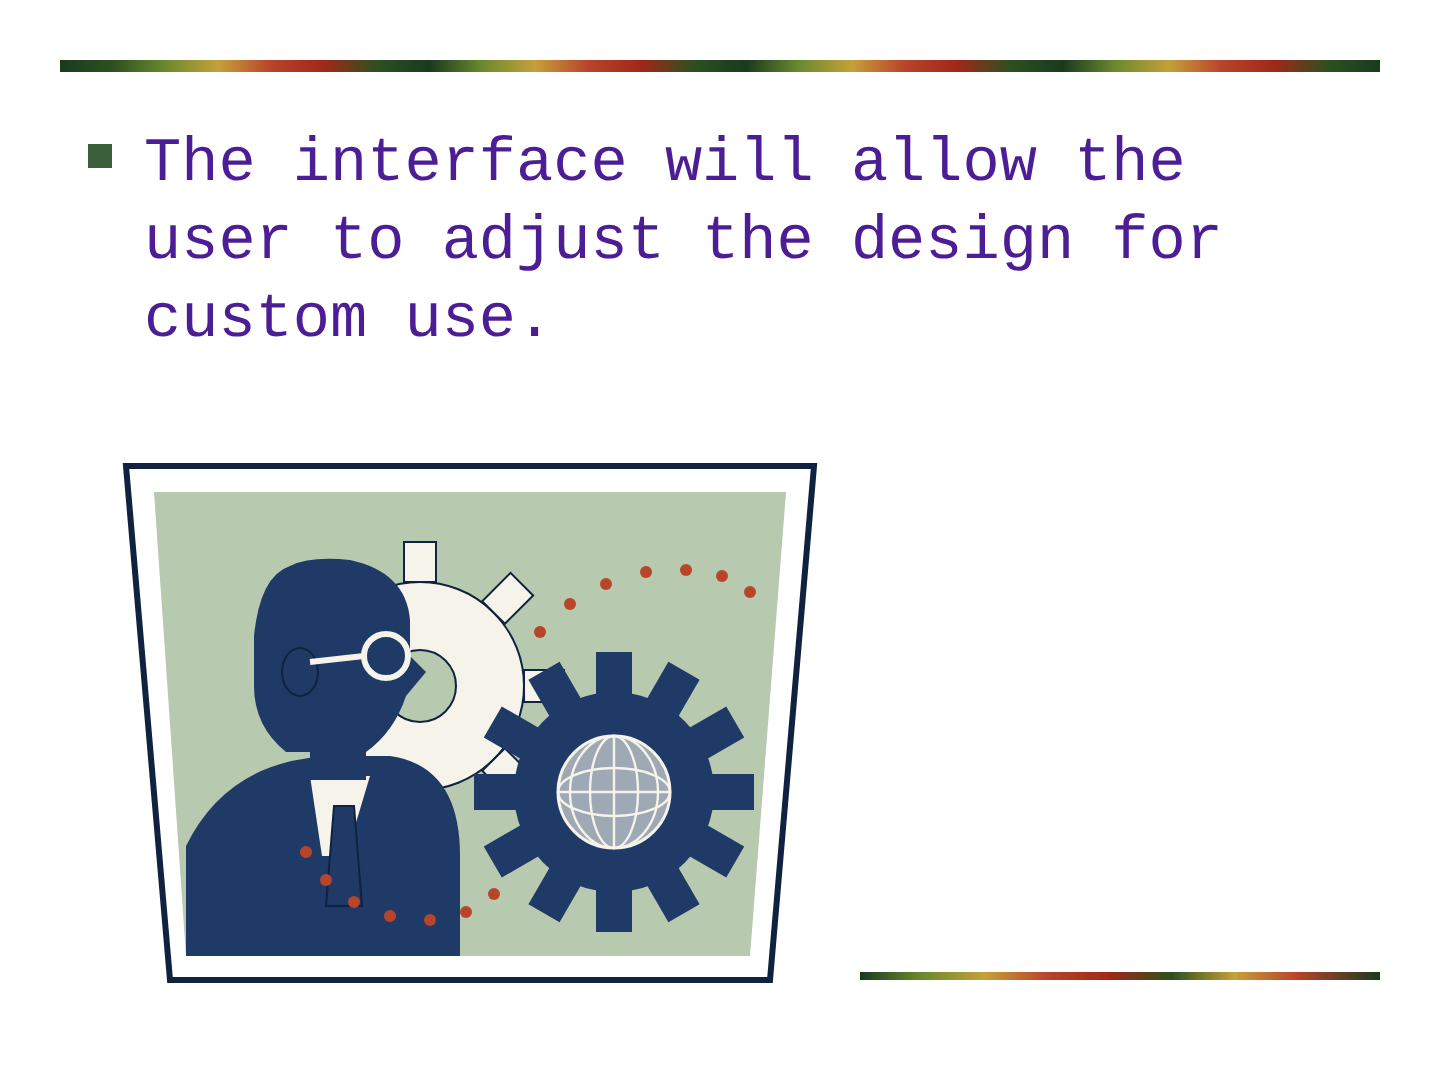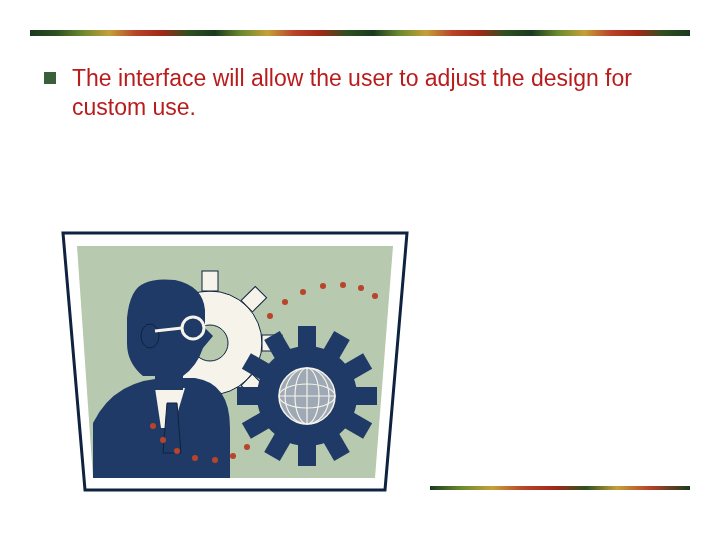--- a/index.html
+++ b/index.html
@@ -43,24 +43,25 @@
     gap: 16px;
   }
   .bullet {
     width: 12px;
     height: 12px;
     background: #3a5f3a;
     flex-shrink: 0;
     margin-top: 8px;
   }
   .body-text {
-    font-size: 23px;
-    color: #b91c1c;
+    font-size: 31px;
+    color: #4c1d95;
     line-height: 1.25;
     max-width: 580px;
+    font-family: Liberation Mono, monospace;
   }
   .illustration {
     position: absolute;
     left: 55px;
     top: 228px;
     width: 360px;
     height: 275px;
   }
   .footer-accent {
     position: absolute;

